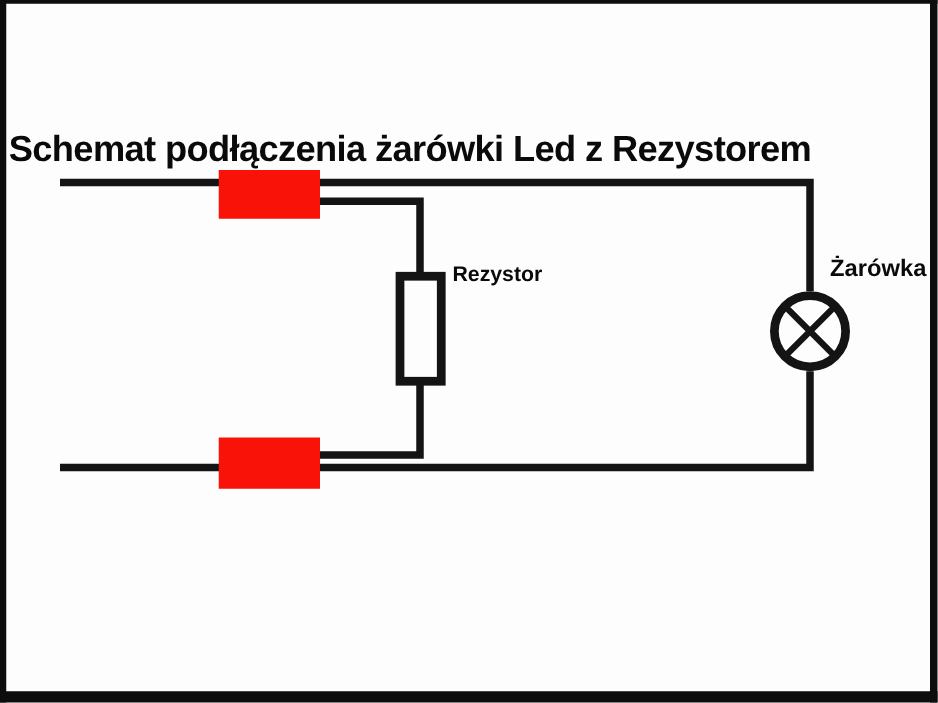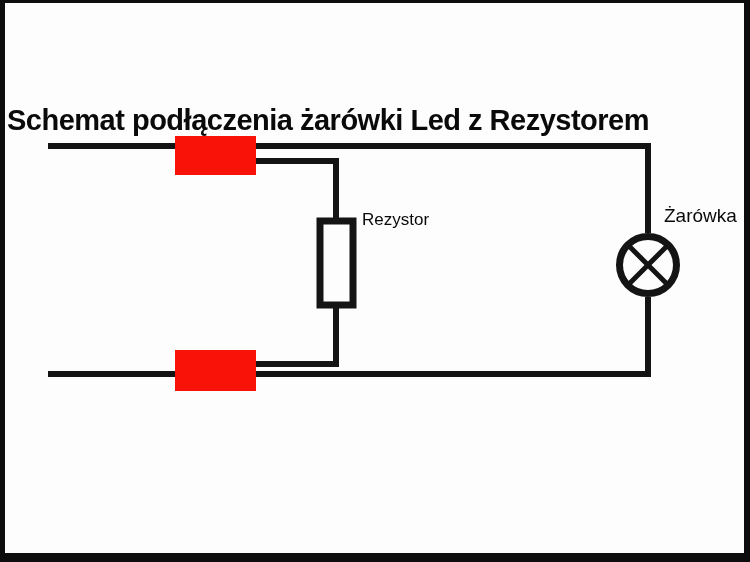--- a/index.html
+++ b/index.html
@@ -47,21 +47,21 @@
   }
   .cross {
     stroke: var(--wire, #121212);
     stroke-width: 5;
     stroke-linecap: round;
     fill: none;
   }
 
   .comp-label {
     position: absolute;
-    font-weight: normal;
+    font-weight: bold;
     color: var(--title-text, #0a0a0a);
     white-space: nowrap;
   }
   .comp-label.resistor { left: 362px; top: 210px; font-size: 17px; }
   .comp-label.bulb     { left: 664px; top: 205px; font-size: 19px; }
 </style>
 </head>
 <body>
 
 <div id="stage">

